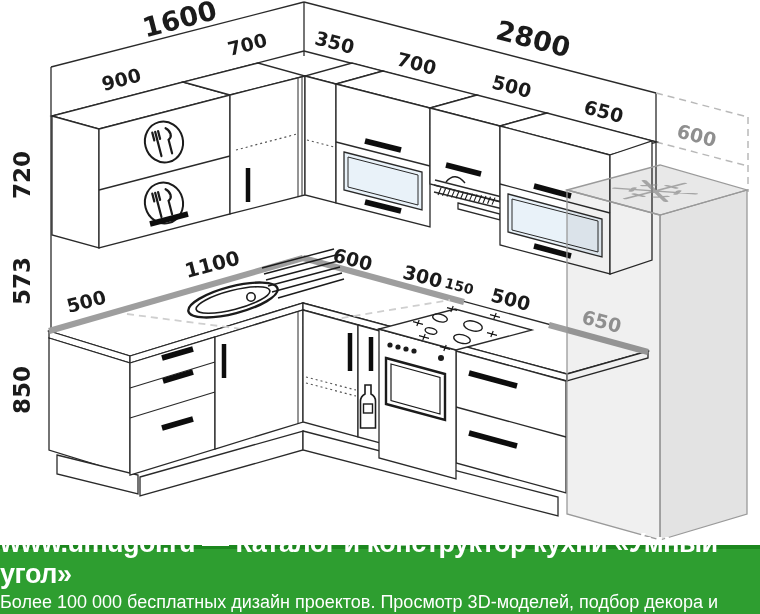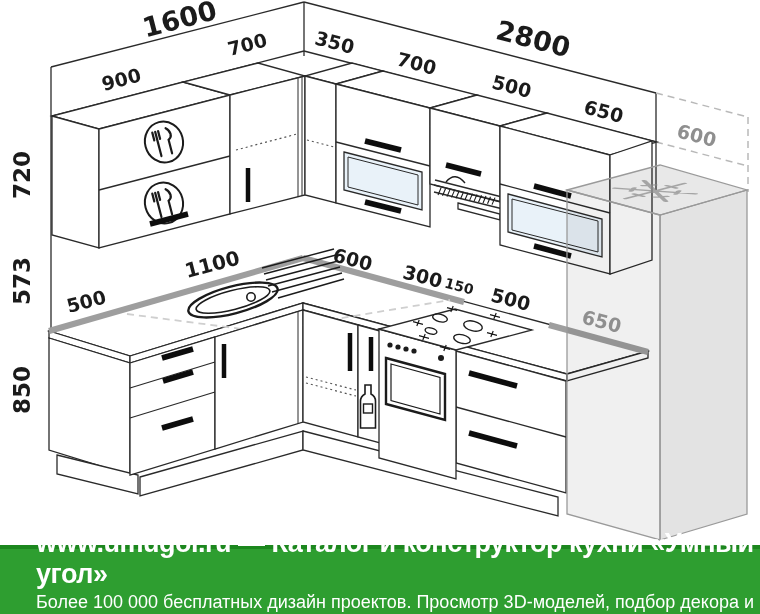--- a/index.html
+++ b/index.html
@@ -15,21 +15,21 @@
   .handle{stroke:#0d0d0d;stroke-width:5.5;fill:none;}
   .handlev{stroke:#0d0d0d;stroke-width:4.5;fill:none;}
   .bs{stroke:#9e9e9e;stroke-width:6;fill:none;}
   .dashw{stroke:#b9b9b9;stroke-width:1.5;fill:none;stroke-dasharray:7 5;}
   .dashc{stroke:#cfcfcf;stroke-width:1.8;fill:none;stroke-dasharray:7 5;}
   .dot{stroke:#555;stroke-width:1.2;fill:none;stroke-dasharray:2 3;}
   .thin{stroke:#2a2a2a;stroke-width:1;fill:none;}
   .fr{stroke:#9a9a9a;stroke-width:1.3;}
   .footer{position:absolute;left:0;bottom:0;width:760px;height:69px;box-sizing:border-box;
           background:#2e9e30;border-top:4px solid #1c871e;color:#fff;
-          display:flex;flex-direction:column;justify-content:center;padding-left:36px;}
+          display:flex;flex-direction:column;justify-content:center;}
   .footer .t1{font-family:"Liberation Sans",sans-serif;font-weight:bold;font-size:27px;line-height:1.15;letter-spacing:-0.5px;}
   .footer .t2{font-family:"Liberation Sans",sans-serif;font-weight:normal;font-size:18px;line-height:1.2;margin-top:2px;}
 </style>
 </head>
 <body>
 
 <div class="stage">
 <svg width="760" height="547" viewBox="0 0 760 547">
 
   <g>

